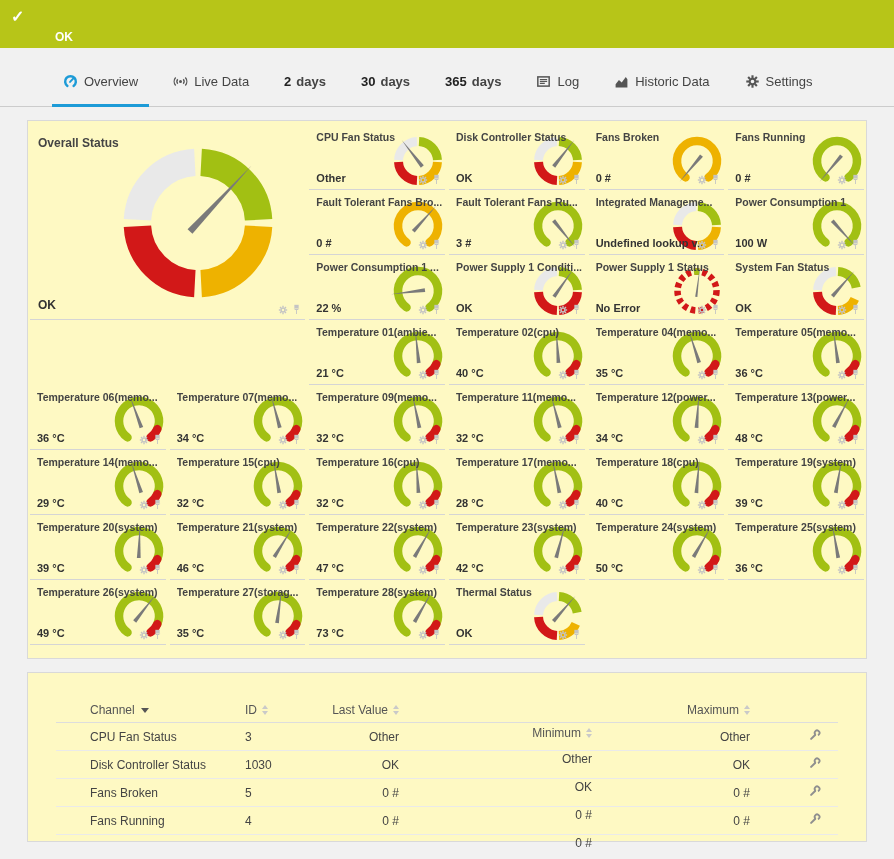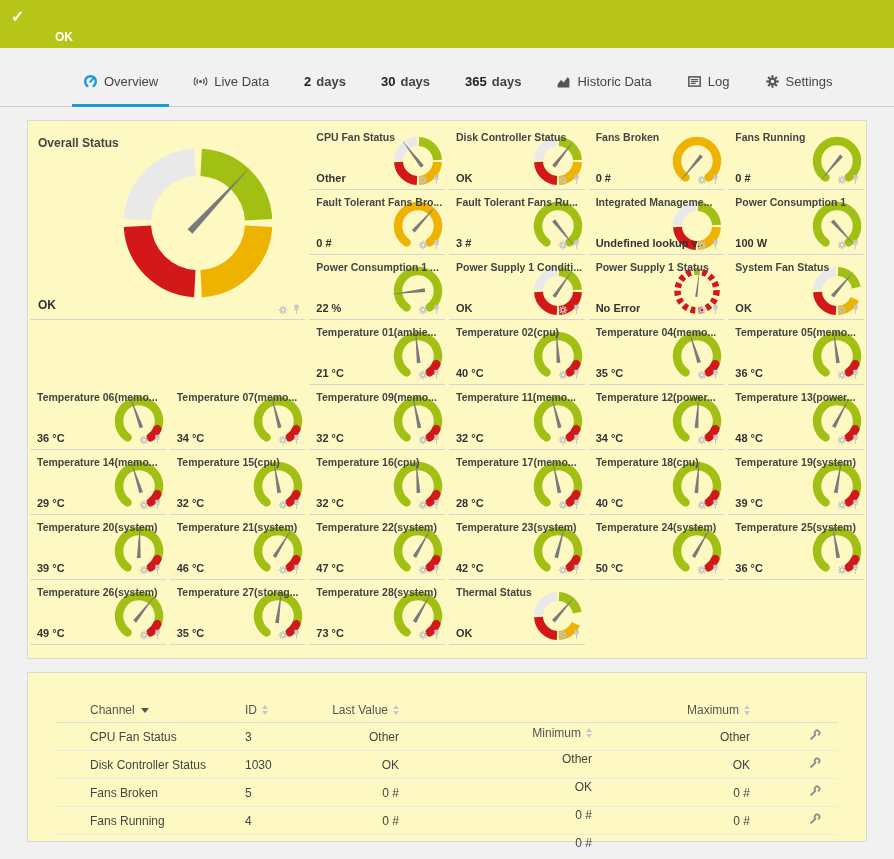--- a/index.html
+++ b/index.html
@@ -10,21 +10,21 @@
   
   .hdr{background:#b7c518;height:48px;position:relative;color:#fff;}
   .hdr-check{position:absolute;left:11px;top:7px;font-size:16px;font-weight:bold;}
   .hdr-line{position:absolute;left:32px;top:4px;font-size:17px;white-space:nowrap;}
   .hdr-kind{font-style:italic;margin-right:7px;}
   .hdr-title{font-weight:normal;}
   .hdr-flag{font-size:11px;vertical-align:9px;margin-left:4px;}
   .hdr-stars{font-size:12px;letter-spacing:1.5px;margin-left:10px;vertical-align:2px;}
   .hdr-status{position:absolute;left:55px;top:30px;font-size:12px;font-weight:bold;}
   
-  .tabs{display:flex;align-items:stretch;height:50px;margin-top:8px;padding-left:72px;
+  .tabs{display:flex;align-items:stretch;height:50px;margin-top:8px;padding-left:52px;
         border-bottom:1px solid #cccccc;background:#f1f1f1;}
   .tab{display:flex;align-items:center;padding:0 11px;margin-right:13px;font-size:13px;
        color:#444;position:relative;cursor:pointer;white-space:nowrap;}
   .tab.active:after{content:"";position:absolute;left:0;right:0;bottom:-1px;height:3px;background:#1d9bd7;}
   .tab-icon{display:inline-flex;margin-right:6px;align-items:center;}
   .tab-icon:empty{display:none;}
   .tab-num{font-weight:bold;color:#222;}
   .tab-num:empty{display:none;}
   .has-num .tab-label{margin-left:5px;font-weight:bold;}
   
@@ -105,35 +105,35 @@
     <span class="tab-label">days</span>
   </div>
     <div class="tab has-num">
 
     <span class="tab-num">365</span>
     <span class="tab-label">days</span>
   </div>
     <div class="tab">
     <span class="tab-icon">
         <svg width="15" height="15" viewBox="0 0 14 14">
-          <path d="M1.5 12.5 L1.5 9.5 4.6 5.5 7.2 8 11 2.8 12.5 5 12.5 12.5 Z" fill="#555"></path>
-        </svg>
-      </span>
-
-    <span class="tab-label">Historic Data</span>
-  </div>
-    <div class="tab">
-    <span class="tab-icon">
-        <svg width="15" height="15" viewBox="0 0 14 14">
           <rect x="1.7" y="2.7" width="10.6" height="8.6" fill="none" stroke="#555" stroke-width="1.4"></rect>
           <path d="M3.6 5.2 H10.4 M3.6 7 H10.4 M3.6 8.8 H8.2" stroke="#555" stroke-width="1.1"></path>
         </svg>
       </span>
 
     <span class="tab-label">Log</span>
+  </div>
+    <div class="tab">
+    <span class="tab-icon">
+        <svg width="15" height="15" viewBox="0 0 14 14">
+          <path d="M1.5 12.5 L1.5 9.5 4.6 5.5 7.2 8 11 2.8 12.5 5 12.5 12.5 Z" fill="#555"></path>
+        </svg>
+      </span>
+
+    <span class="tab-label">Historic Data</span>
   </div>
     <div class="tab">
     <span class="tab-icon">
         <svg width="15" height="15" viewBox="0 0 14 14">
           <circle cx="7" cy="7" r="2.6" fill="none" stroke="#555" stroke-width="1.8"></circle>
           <line x1="7.00" y1="3.80" x2="7.00" y2="1.20" stroke="#555" stroke-width="2"></line>
           <line x1="9.26" y1="4.74" x2="11.10" y2="2.90" stroke="#555" stroke-width="2"></line>
           <line x1="10.20" y1="7.00" x2="12.80" y2="7.00" stroke="#555" stroke-width="2"></line>
           <line x1="9.26" y1="9.26" x2="11.10" y2="11.10" stroke="#555" stroke-width="2"></line>
           <line x1="7.00" y1="10.20" x2="7.00" y2="12.80" stroke="#555" stroke-width="2"></line>

